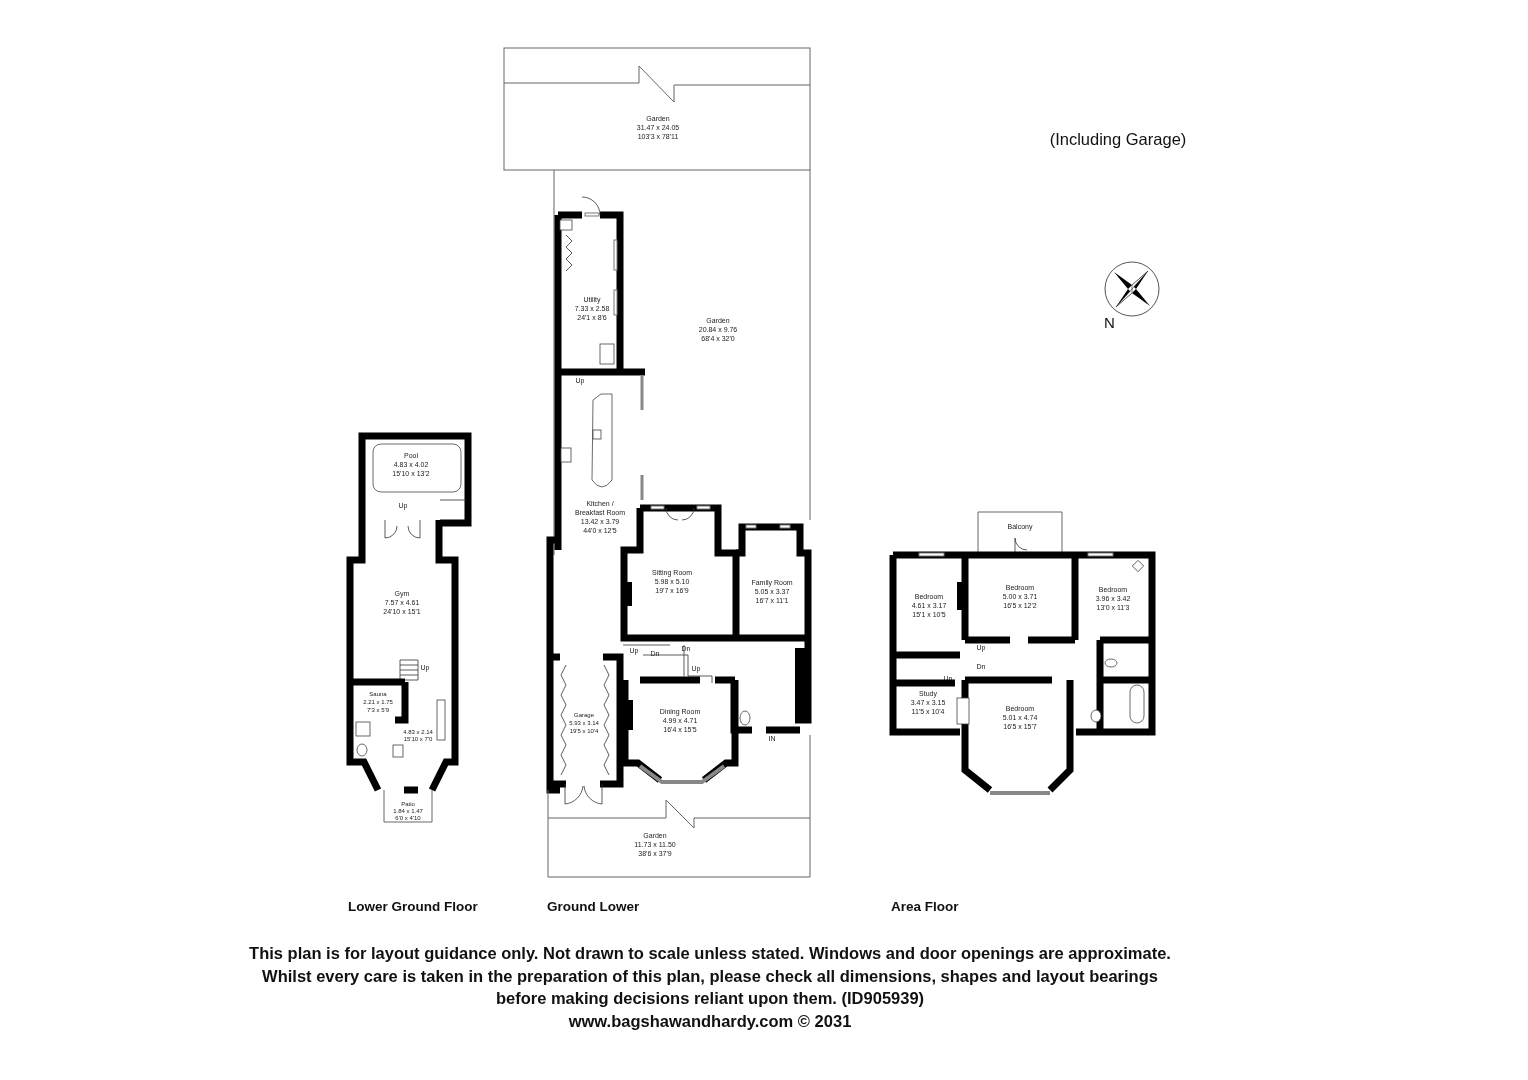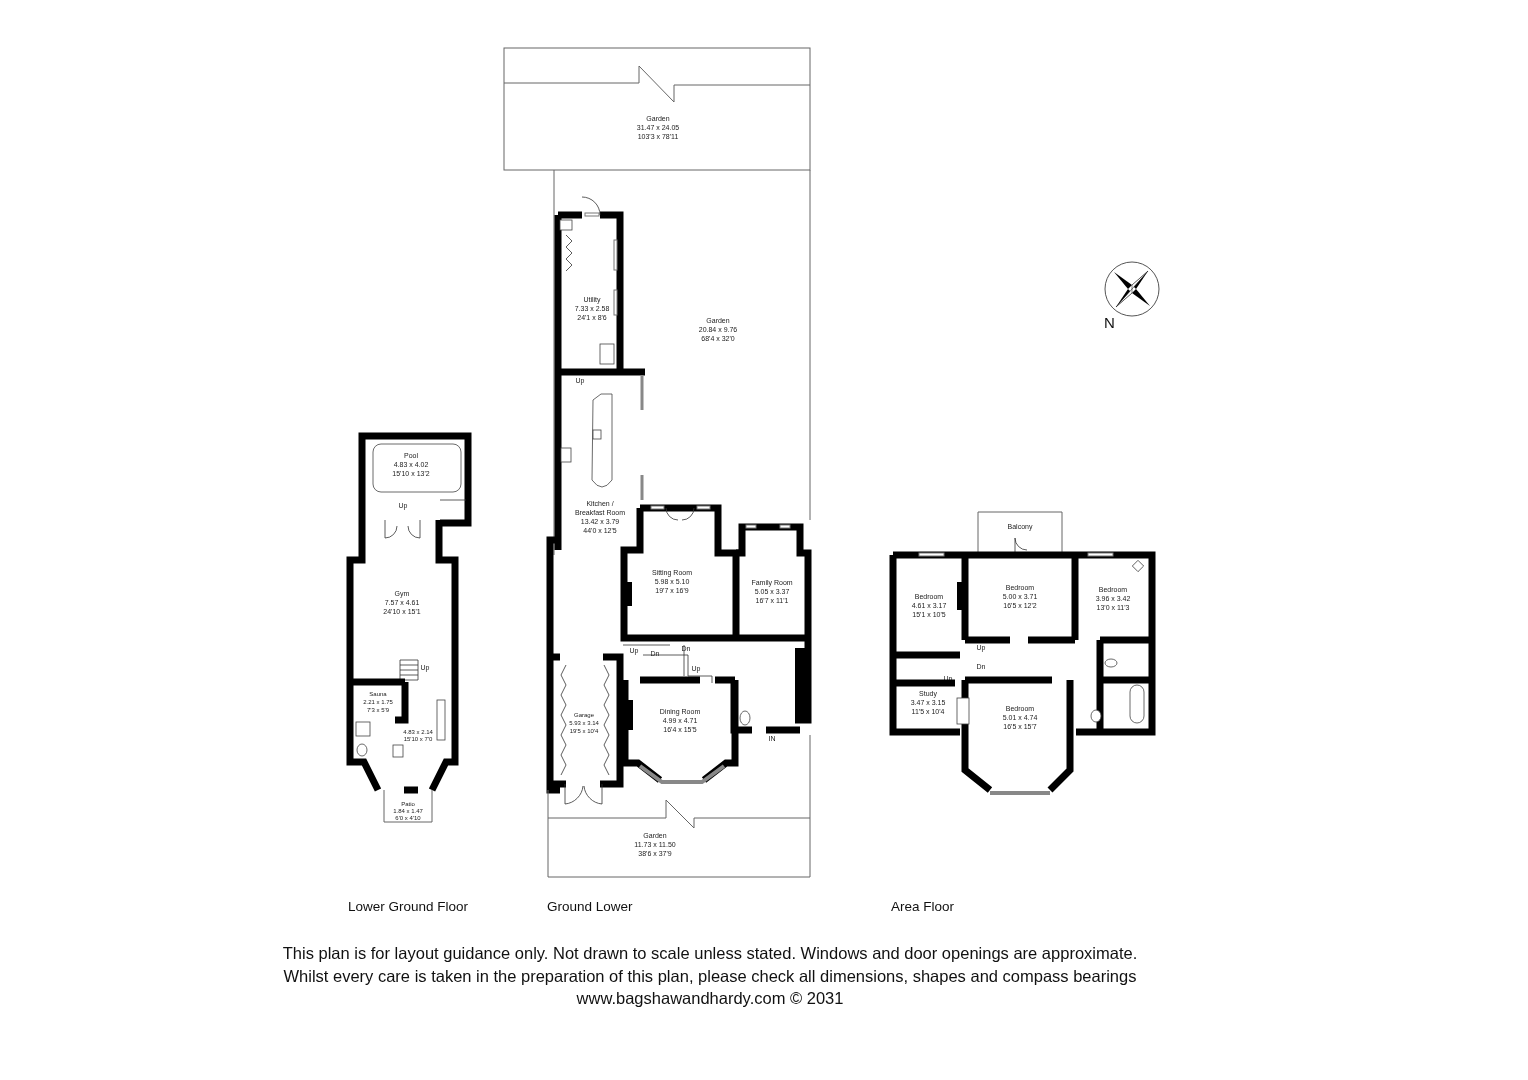--- a/index.html
+++ b/index.html
@@ -2,29 +2,30 @@
 <html><head>
 <meta charset="utf-8">
 <style>
   html, body { margin: 0; padding: 0; background: #ffffff; }
   body { width: 1528px; height: 1080px; position: relative; overflow: hidden;
          font-family: "Liberation Sans", sans-serif; color: #1a1a1a; }
   svg { position: absolute; left: 0; top: 0; }
   .lbl { font-family: "Liberation Sans", sans-serif; font-size: 7px; fill: #222; text-anchor: middle; }
   .area-text { position: absolute; left: 860px; top: 128px; width: 516px; text-align: center;
                font-size: 16.5px; line-height: 22px; color: #111; }
-  .floor-label { position: absolute; top: 899px; font-weight: normal; font-size: 13.5px; color: #111; }
+  .floor-label { position: absolute; top: 899px; font-weight: bold; font-size: 13.5px; color: #111; }
   .disclaimer { position: absolute; left: 200px; top: 942px; width: 1020px; text-align: center;
-                font-size: 16.5px; line-height: 22.5px; color: #111; }
+                font-size: 16.5px; line-height: 22.5px; color: #111; font-weight: bold; }
   .compass-n { position: absolute; left: 1104px; top: 314px; font-size: 15px; color: #111; }
 </style>
 </head>
 <body>
 
 <div class="area-text">
+  <div>(Including Garage)</div>
 </div>
 
 <svg width="1528" height="1080" viewBox="0 0 1528 1080">
   <defs>
     <style>
       .thin { fill: none; stroke: #666; stroke-width: 1; }
       .wall { fill: #000; }
       .wl { fill: none; stroke: #000; stroke-width: 7; stroke-linejoin: miter; }
       .win { fill: #fff; stroke: #777; stroke-width: 1; }
       .door { fill: none; stroke: #333; stroke-width: 0.8; }
@@ -253,15 +254,16 @@
 </svg>
 
 <div class="compass-n">N</div>
 
 <div class="floor-label" style="left:348px">Lower Ground Floor</div>
 <div class="floor-label" style="left:547px">Ground Lower</div>
 <div class="floor-label" style="left:891px">Area Floor</div>
 
 <div class="disclaimer">
   <div>This plan is for layout guidance only. Not drawn to scale unless stated. Windows and door openings are approximate.</div>
-  <div>Whilst every care is taken in the preparation of this plan, please check all dimensions, shapes and compass bearings</div>
+  <div>Whilst every care is taken in the preparation of this plan, please check all dimensions, shapes and layout bearings</div>
+  <div>before making decisions reliant upon them. (ID905939)</div>
   <div>www.bagshawandhardy.com © 2031</div>
 </div>
 
 </body></html>

